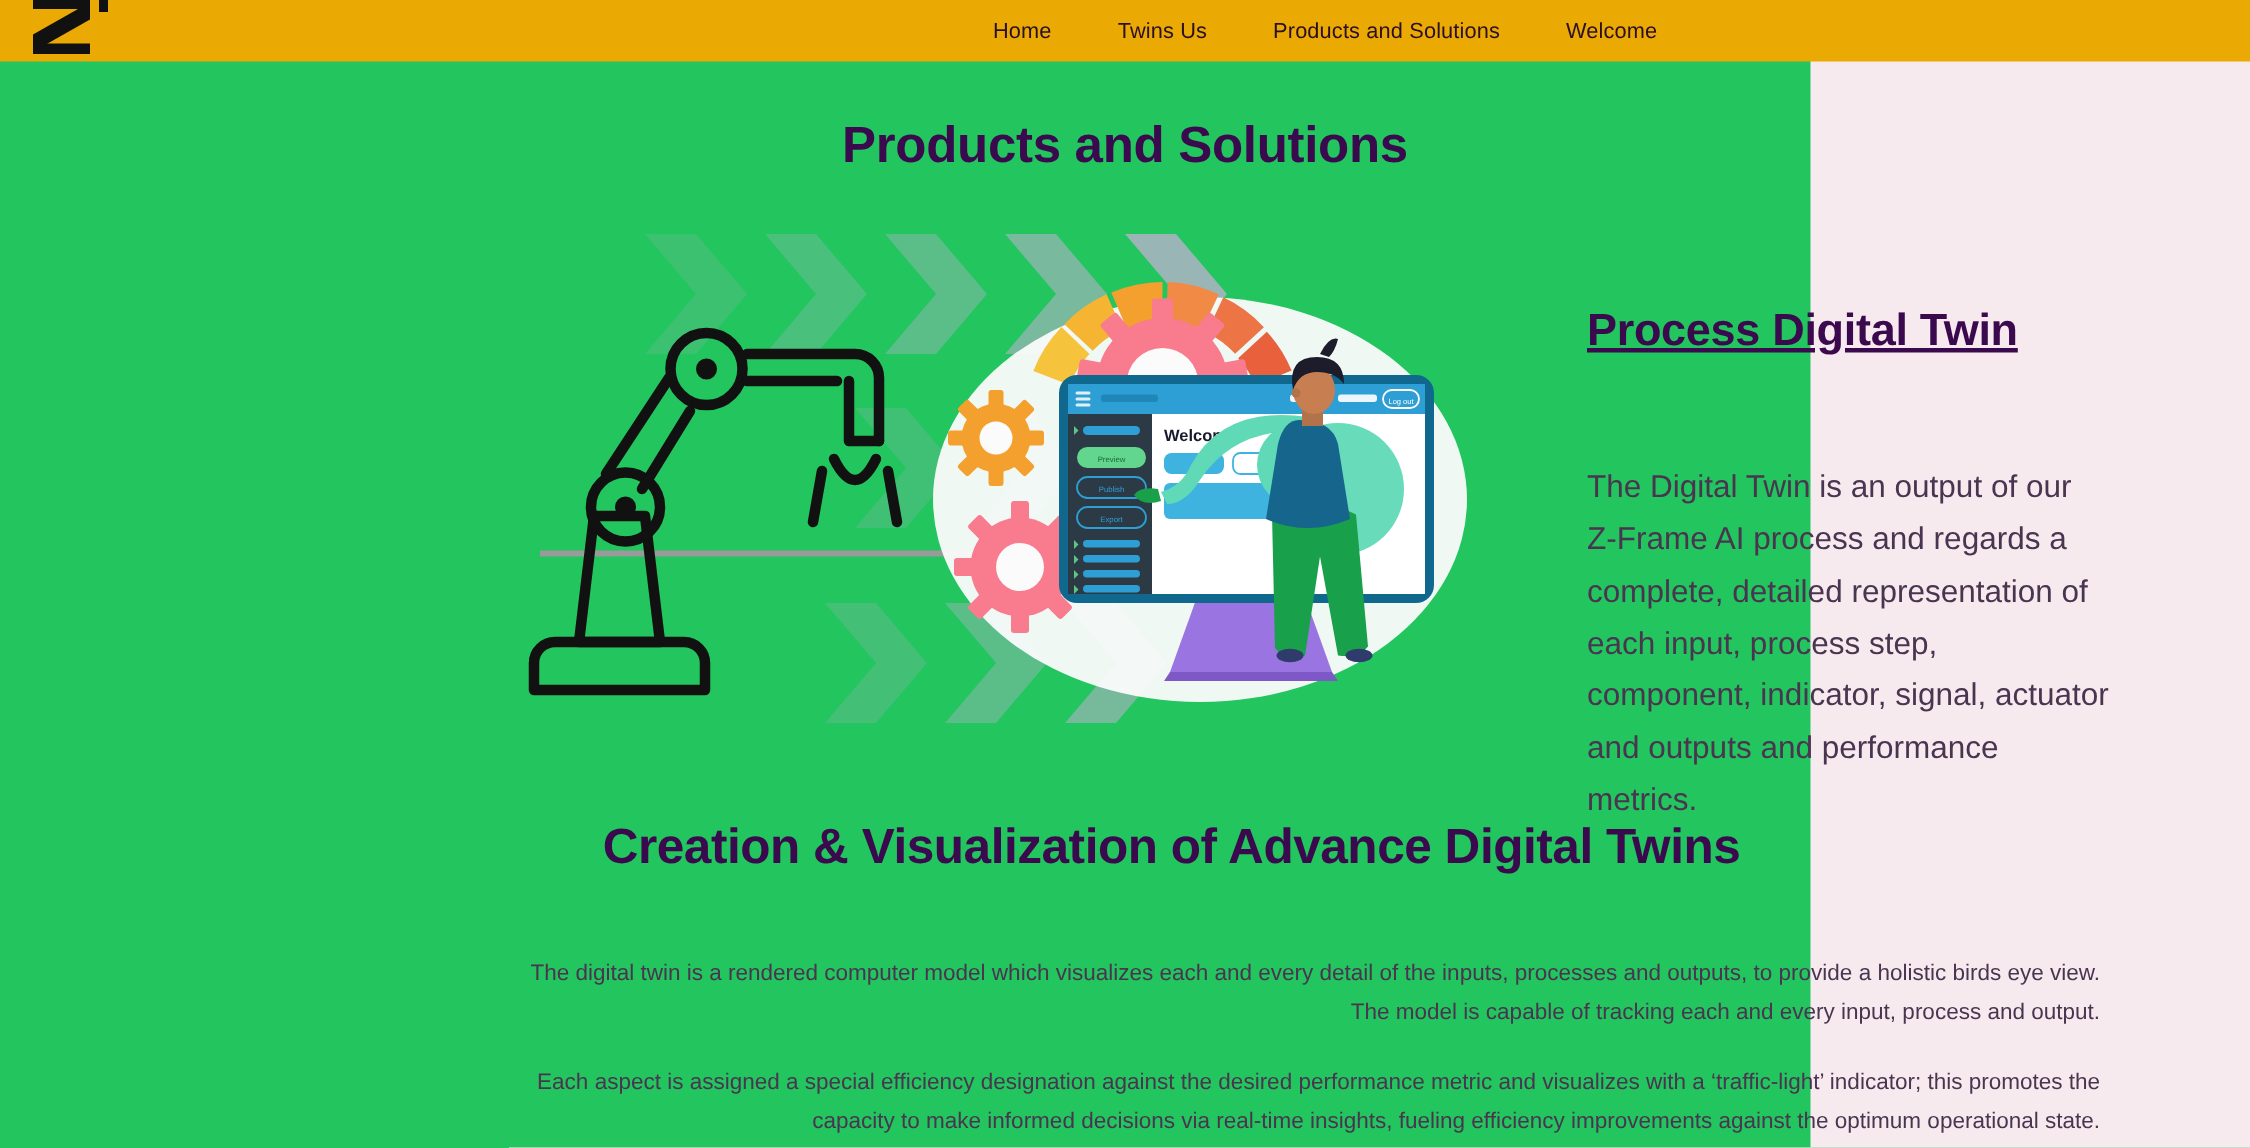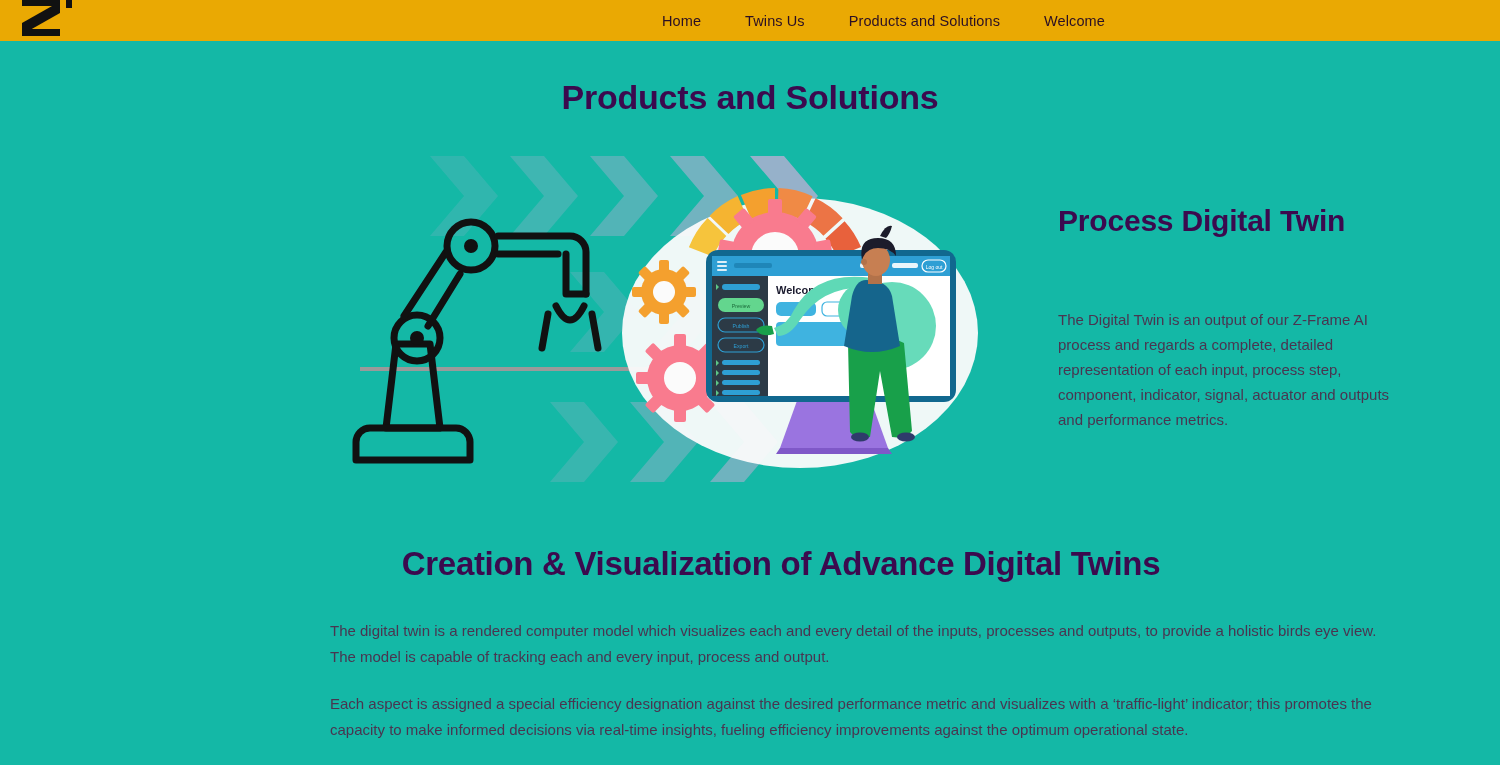--- a/index.html
+++ b/index.html
@@ -3,21 +3,21 @@
 <meta charset="utf-8">
 <title>Products and Solutions</title>
 <style>
   * { box-sizing: border-box; margin: 0; padding: 0; }
   html, body {
     width: 1500px; height: 765px;
     background: #f7eaef;
     font-family: "Liberation Sans", sans-serif;
     overflow: hidden;
   }
-  .page { position: relative; width: 1500px; height: 765px; background: #14b8a6; }
+  .page { position: relative; width: 1207px; height: 765px; background: #22c55e; }
 
   
   .header {
     position: absolute; top: 0; left: 0;
     width: 1500px; height: 41px;
     background: #eaa903;
     display: flex; align-items: center;
   }
   .logo {
     position: absolute; left: 18px; top: -12px;
@@ -43,39 +43,41 @@
     text-align: center;
     font-size: 34px; font-weight: bold;
     color: #3b0a4e;
     letter-spacing: -0.2px;
   }
   .feature-title {
     position: absolute; left: 1058px; top: 200px; width: 350px;
     font-size: 30px; font-weight: bold; line-height: 1.42;
     color: #3b0a4e;
     letter-spacing: -0.2px;
+    text-decoration: underline;
   }
   .feature-body {
     position: absolute; left: 1058px; top: 308px; width: 348px;
-    font-size: 15px; line-height: 1.66;
+    font-size: 21px; line-height: 1.66;
     color: #4a3550;
   }
   .section-title {
     position: absolute; top: 545px; left: 0; width: 1500px;
     text-align: center;
     font-size: 33px; font-weight: bold;
     color: #3b0a4e;
     letter-spacing: -0.3px;
     margin-left: 31px;
   }
   .section-p {
     position: absolute; left: 330px; width: 1070px;
-    text-align: left;
+    text-align: right;
     font-size: 15px; line-height: 1.7;
     color: #4a3550;
+    margin-top: 18px;
   }
   .section-p.p1 { top: 618px; }
   .section-p.p2 { top: 691px; }
 
   
   .illustration {
     position: absolute; left: 320px; top: 148px;
     width: 720px; height: 345px;
   }
   .chev-layer, .art-layer {

